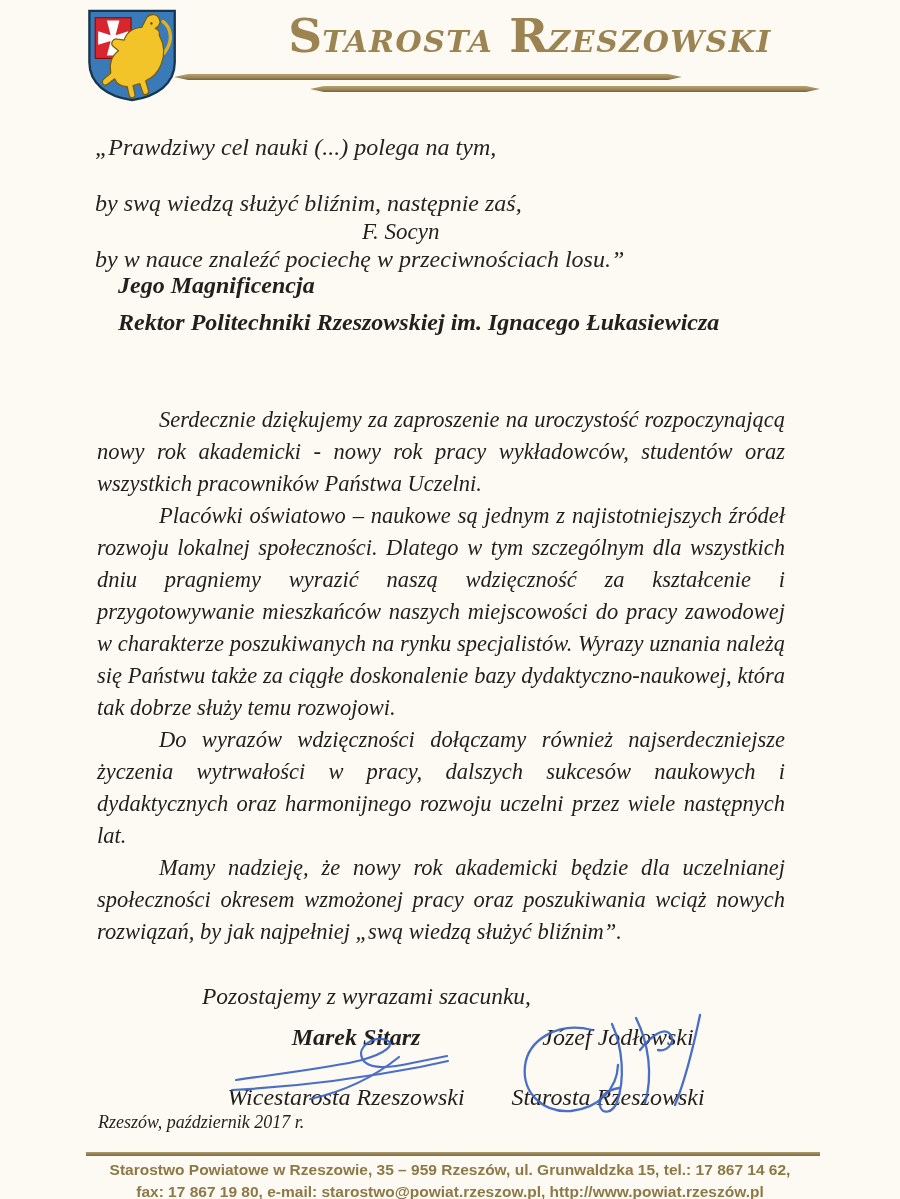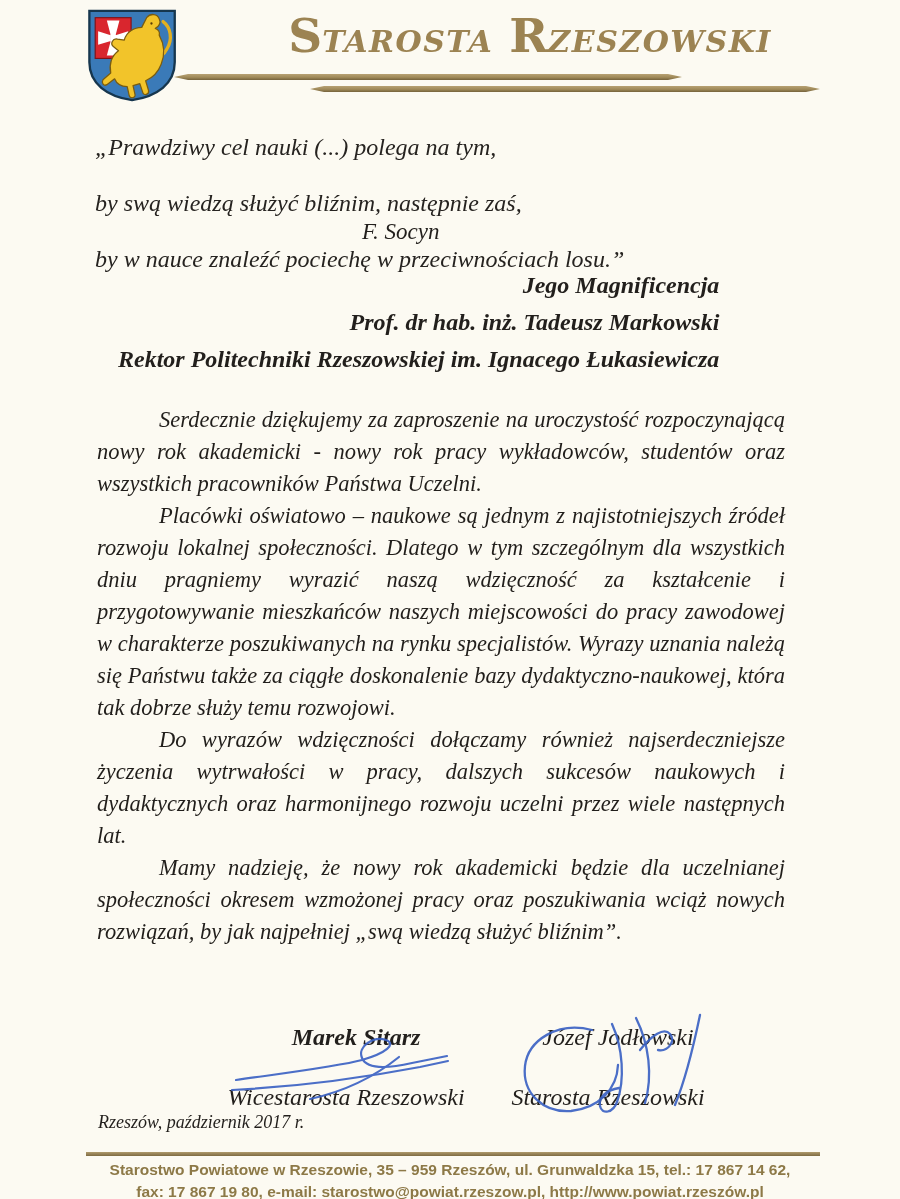--- a/index.html
+++ b/index.html
@@ -34,21 +34,21 @@
   }
   .rule-top    { left: 174px; top: 74px; width: 508px; }
   .rule-bottom { left: 310px; top: 86px; width: 510px; }
 
   
   .quote { position: absolute; left: 95px; top: 110px; font-style: italic; font-size: 24px; color: #262320; }
   .quote .q-line { line-height: 38px; margin-top: 18px; }
   .attribution { position: absolute; left: 362px; top: 219px; font-style: italic; font-size: 23px; }
 
   
-  .addressee { position: absolute; left: 118px; top: 267px; font-style: italic; font-weight: bold; font-size: 24px; text-align: right; }
+  .addressee { position: absolute; left: 118px; top: 267px; font-style: italic; font-weight: bold; font-size: 24px; }
   .addressee .a-line { line-height: 37px; }
 
   
   .body-text { position: absolute; left: 97px; top: 404px; width: 688px; }
   .body-text p {
     font-style: italic; font-size: 22.5px; line-height: 32px;
     text-align: justify; text-indent: 62px; color: #211e1b;
   }
 
   
@@ -105,31 +105,31 @@
 
   <div class="quote">
     <div class="q-line">„Prawdziwy cel nauki (...) polega na tym,</div>
     <div class="q-line">by swą wiedzą służyć bliźnim, następnie zaś,</div>
     <div class="q-line">by w nauce znaleźć pociechę w przeciwnościach losu.”</div>
   </div>
   <div class="attribution">F. Socyn</div>
 
   <div class="addressee">
     <div class="a-line">Jego Magnificencja</div>
-    <div class="a-line">Prof. dr hab. inż. Tadeusz Markowski</div>
     <div class="a-line">Rektor Politechniki Rzeszowskiej im. Ignacego Łukasiewicza</div>
   </div>
 
   <div class="body-text">
     <p>Serdecznie dziękujemy za zaproszenie na uroczystość rozpoczynającą nowy rok akademicki - nowy rok pracy wykładowców, studentów oraz wszystkich pracowników Państwa Uczelni.</p>
     <p>Placówki oświatowo – naukowe są jednym z najistotniejszych źródeł rozwoju lokalnej społeczności. Dlatego w tym szczególnym dla wszystkich dniu pragniemy wyrazić naszą wdzięczność za kształcenie i przygotowywanie mieszkańców naszych miejscowości do pracy zawodowej w charakterze poszukiwanych na rynku specjalistów. Wyrazy uznania należą się Państwu także za ciągłe doskonalenie bazy dydaktyczno-naukowej, która tak dobrze służy temu rozwojowi.</p>
     <p>Do wyrazów wdzięczności dołączamy również najserdeczniejsze życzenia wytrwałości w pracy, dalszych sukcesów naukowych i dydaktycznych oraz harmonijnego rozwoju uczelni przez wiele następnych lat.</p>
     <p>Mamy nadzieję, że nowy rok akademicki będzie dla uczelnianej społeczności okresem wzmożonej pracy oraz poszukiwania wciąż nowych rozwiązań, by jak najpełniej „swą wiedzą służyć bliźnim”.</p>
   </div>
 
+  <div class="closing">Pozostajemy z wyrazami szacunku,</div>
 
   <div class="sig-name name-left">Marek Sitarz</div>
   <div class="sig-name name-right">Józef Jodłowski</div>
   <div class="sig-title title-left">Wicestarosta Rzeszowski</div>
   <div class="sig-title title-right">Starosta Rzeszowski</div>
 
   <svg class="ink-overlay" viewBox="0 0 900 1199" aria-hidden="true">
     <g stroke="#3c63c4" stroke-width="2.2" fill="none" stroke-linecap="round" opacity="0.92">
       <path d="M236,1080 C300,1071 340,1066 362,1060 C386,1053 397,1044 386,1040 C374,1036 357,1046 362,1058 C367,1070 390,1068 412,1063 L447,1056"></path>
       <path d="M232,1090 C292,1087 362,1078 420,1067 L448,1061"></path>

